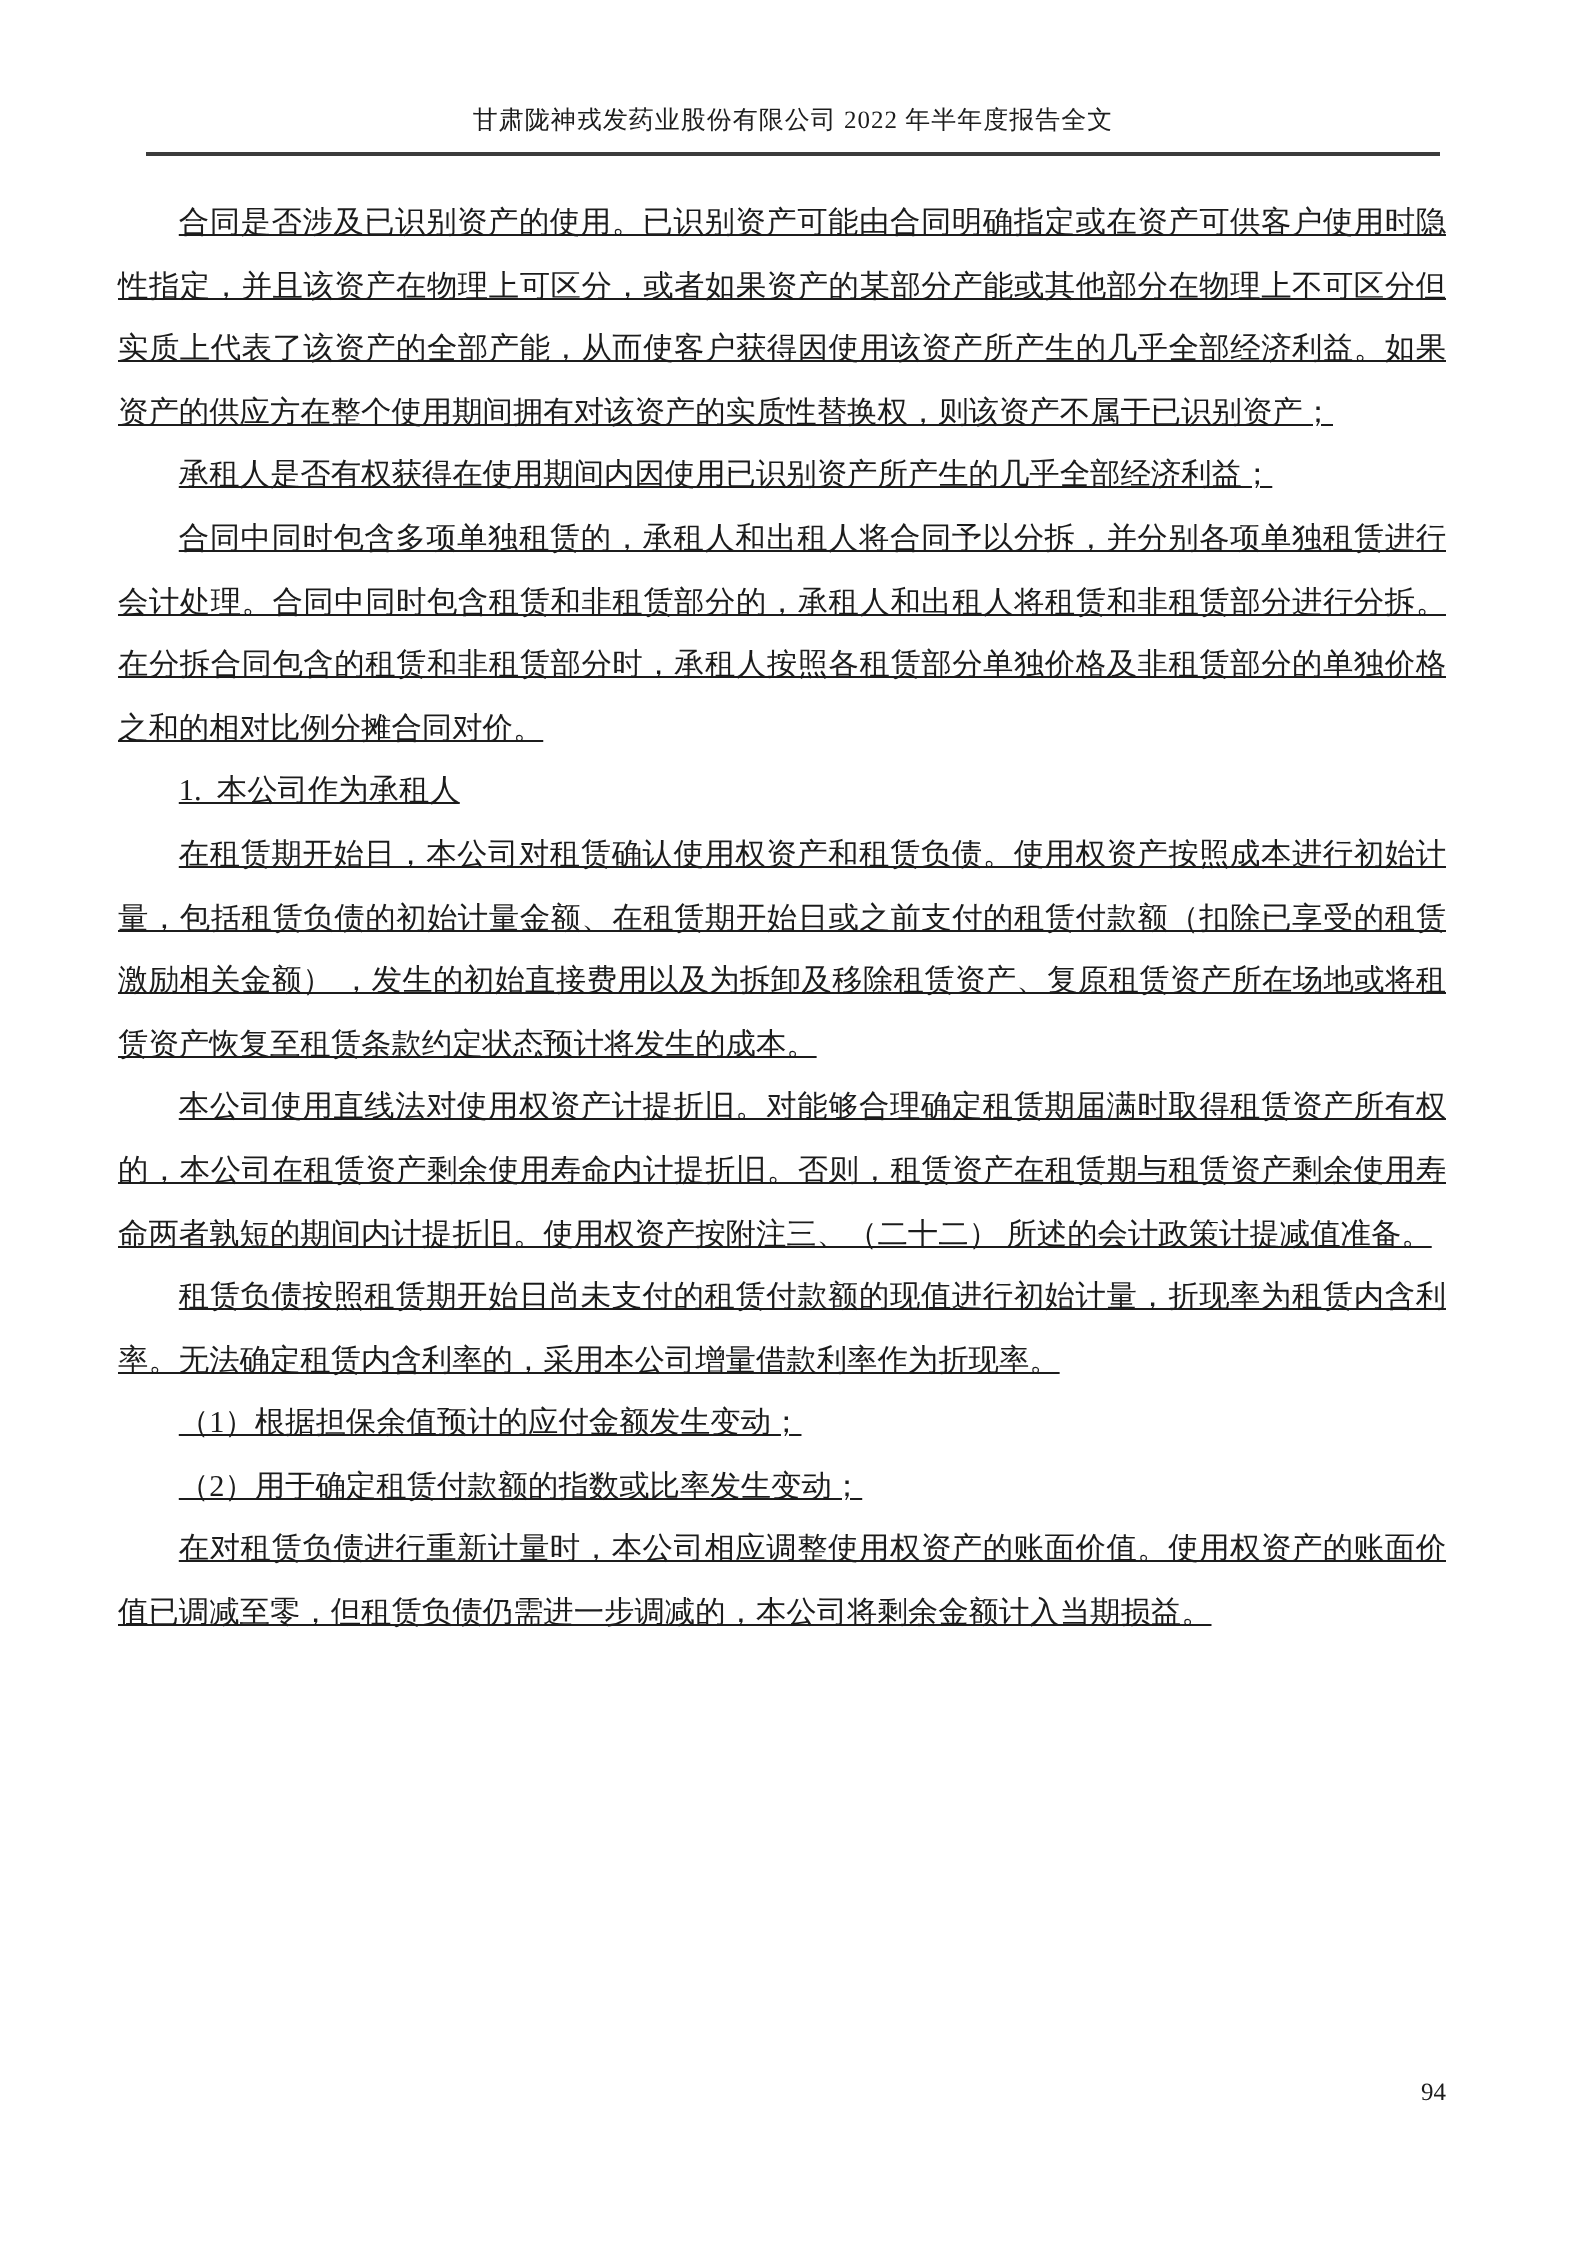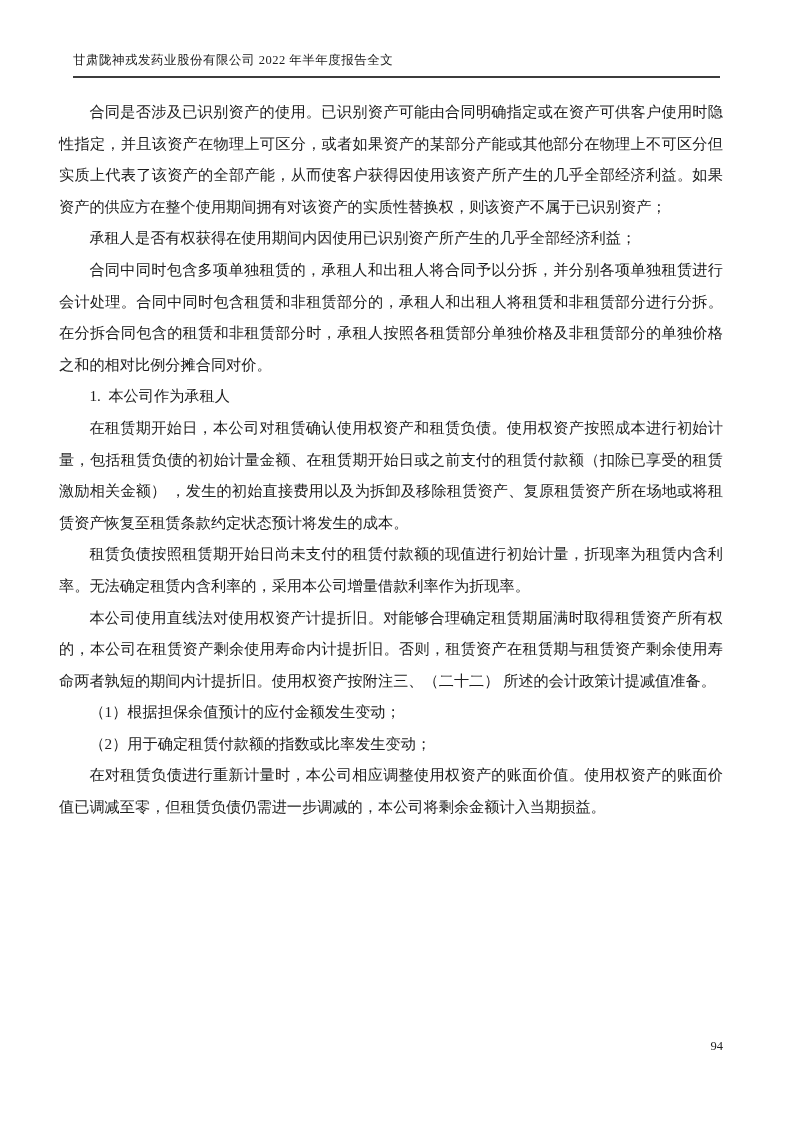--- a/index.html
+++ b/index.html
@@ -21,40 +21,41 @@
     width: 793px;
     height: 1122px;
     background: #ffffff;
     overflow: hidden;
   }
   .page-header {
     position: absolute;
     left: 73px;
     top: 52px;
     width: 647px;
-    text-align: left;
+    text-align: center;
     font-size: 12.5px;
     letter-spacing: 0.5px;
     padding-bottom: 7px;
     border-bottom: 2px solid #3c3c3c;
   }
   .doc-body {
     position: absolute;
     left: 59px;
     top: 96px;
     width: 664px;
     font-size: 15.2px;
     line-height: 31.6px;
     text-align: justify;
   }
   .para {
     margin: 0;
     text-indent: 2em;
     white-space: pre-wrap;
     word-break: break-all;
+    text-decoration: underline;
   }
   .page-footer {
     position: absolute;
     top: 1039px;
     right: 70px;
     font-size: 12.5px;
     color: #1c1c1c;
     margin-left: 48px;
   }
 </style>
@@ -66,22 +67,22 @@
   <div class="page-header">
     <span>甘肃陇神戎发药业股份有限公司 2022 年半年度报告全文</span>
   </div>
 
   <div class="doc-body">
     <p class="para">合同是否涉及已识别资产的使用。已识别资产可能由合同明确指定或在资产可供客户使用时隐性指定，并且该资产在物理上可区分，或者如果资产的某部分产能或其他部分在物理上不可区分但实质上代表了该资产的全部产能，从而使客户获得因使用该资产所产生的几乎全部经济利益。如果资产的供应方在整个使用期间拥有对该资产的实质性替换权，则该资产不属于已识别资产；</p>
     <p class="para">承租人是否有权获得在使用期间内因使用已识别资产所产生的几乎全部经济利益；</p>
     <p class="para">合同中同时包含多项单独租赁的，承租人和出租人将合同予以分拆，并分别各项单独租赁进行会计处理。合同中同时包含租赁和非租赁部分的，承租人和出租人将租赁和非租赁部分进行分拆。在分拆合同包含的租赁和非租赁部分时，承租人按照各租赁部分单独价格及非租赁部分的单独价格之和的相对比例分摊合同对价。</p>
     <p class="para">1.  本公司作为承租人</p>
     <p class="para">在租赁期开始日，本公司对租赁确认使用权资产和租赁负债。使用权资产按照成本进行初始计量，包括租赁负债的初始计量金额、在租赁期开始日或之前支付的租赁付款额（扣除已享受的租赁激励相关金额） ，发生的初始直接费用以及为拆卸及移除租赁资产、复原租赁资产所在场地或将租赁资产恢复至租赁条款约定状态预计将发生的成本。</p>
+    <p class="para">本公司使用直线法对使用权资产计提折旧。对能够合理确定租赁期届满时取得租赁资产所有权的，本公司在租赁资产剩余使用寿命内计提折旧。否则，租赁资产在租赁期与租赁资产剩余使用寿命两者孰短的期间内计提折旧。使用权资产按附注三、（二十二） 所述的会计政策计提减值准备。</p>
     <p class="para">租赁负债按照租赁期开始日尚未支付的租赁付款额的现值进行初始计量，折现率为租赁内含利率。无法确定租赁内含利率的，采用本公司增量借款利率作为折现率。</p>
-    <p class="para">本公司使用直线法对使用权资产计提折旧。对能够合理确定租赁期届满时取得租赁资产所有权的，本公司在租赁资产剩余使用寿命内计提折旧。否则，租赁资产在租赁期与租赁资产剩余使用寿命两者孰短的期间内计提折旧。使用权资产按附注三、（二十二） 所述的会计政策计提减值准备。</p>
     <p class="para">（1）根据担保余值预计的应付金额发生变动；</p>
     <p class="para">（2）用于确定租赁付款额的指数或比率发生变动；</p>
     <p class="para">在对租赁负债进行重新计量时，本公司相应调整使用权资产的账面价值。使用权资产的账面价值已调减至零，但租赁负债仍需进一步调减的，本公司将剩余金额计入当期损益。</p>
   </div>
 
   <div class="page-footer">94</div>
 
 </div>
 
 </body></html>

